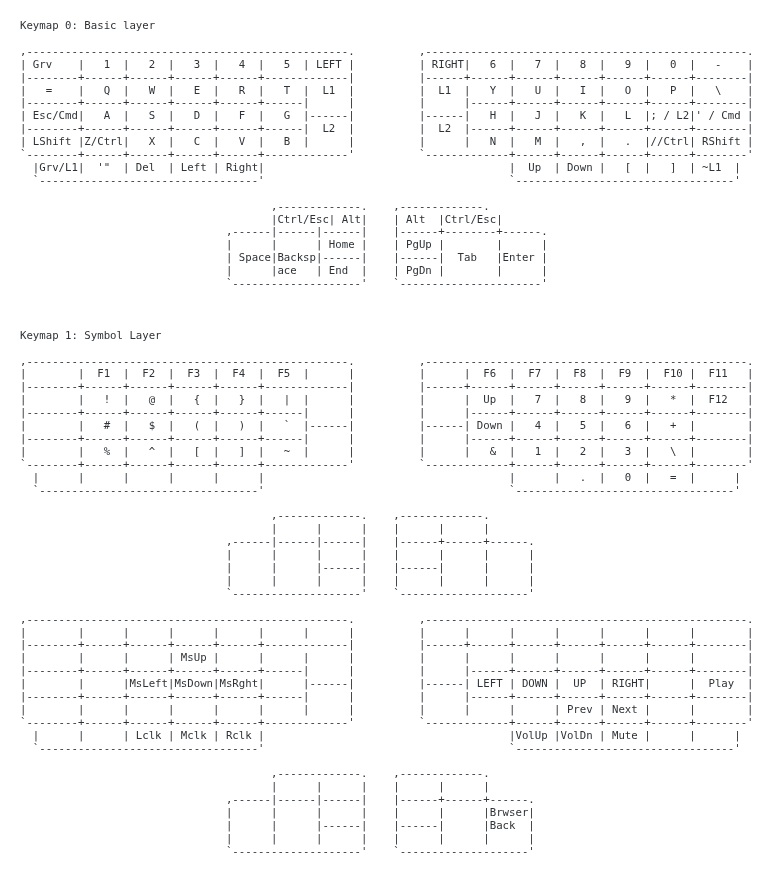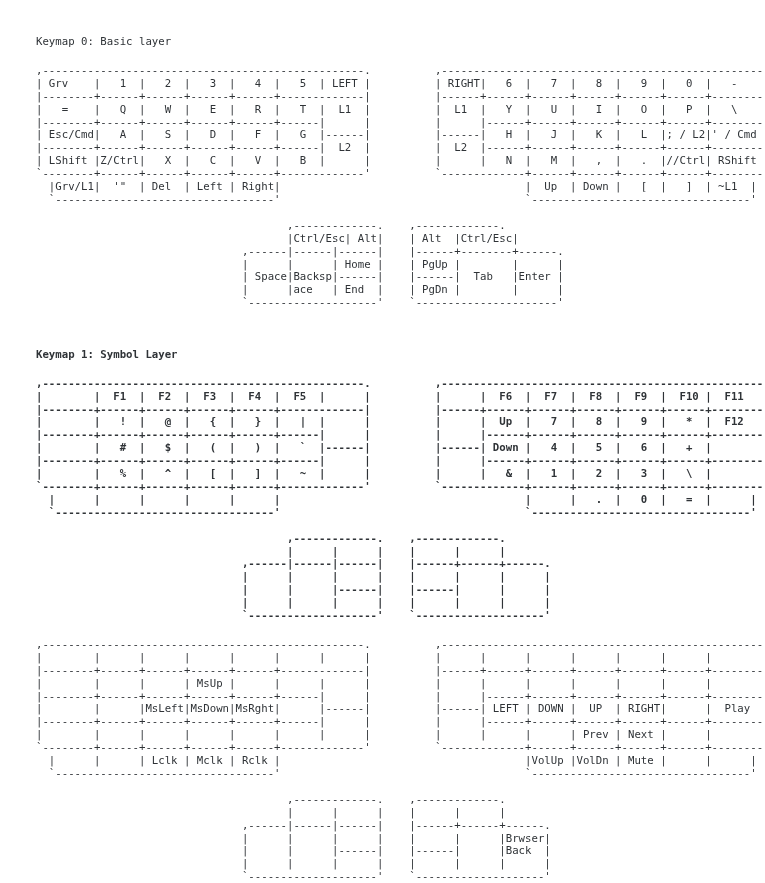--- a/index.html
+++ b/index.html
@@ -14,29 +14,29 @@
   }
   .doc {
     box-sizing: border-box;
     padding: 20px 0 0 20px;
     font-family: "DejaVu Sans Mono", "Liberation Mono", monospace;
     font-size: 10.7px;
     line-height: 12.9px;
     color: #2f3337;
   }
   .doc pre {
-    margin: 16px;
+    margin: 0;
     font: inherit;
     white-space: pre;
   }
   .sec .art {
     margin-top: 12.9px; 
   }
   .sec-0 { margin-bottom: 38.7px; } 
-  .sec-1 { margin-bottom: 12.9px; font-weight: bold; } 
+  .sec-1 { margin-bottom: 12.9px; } 
 </style>
 </head>
 <body style="background: rgb(255, 255, 255);">
 
 <div class="doc" style="color: rgb(47, 51, 55);">
 
   <section class="sec sec-0">
     <pre class="title">Keymap 0: Basic layer</pre>
     <pre class="art">,--------------------------------------------------.          ,--------------------------------------------------.
 | Grv    |   1  |   2  |   3  |   4  |   5  | LEFT |          | RIGHT|   6  |   7  |   8  |   9  |   0  |   -    |

